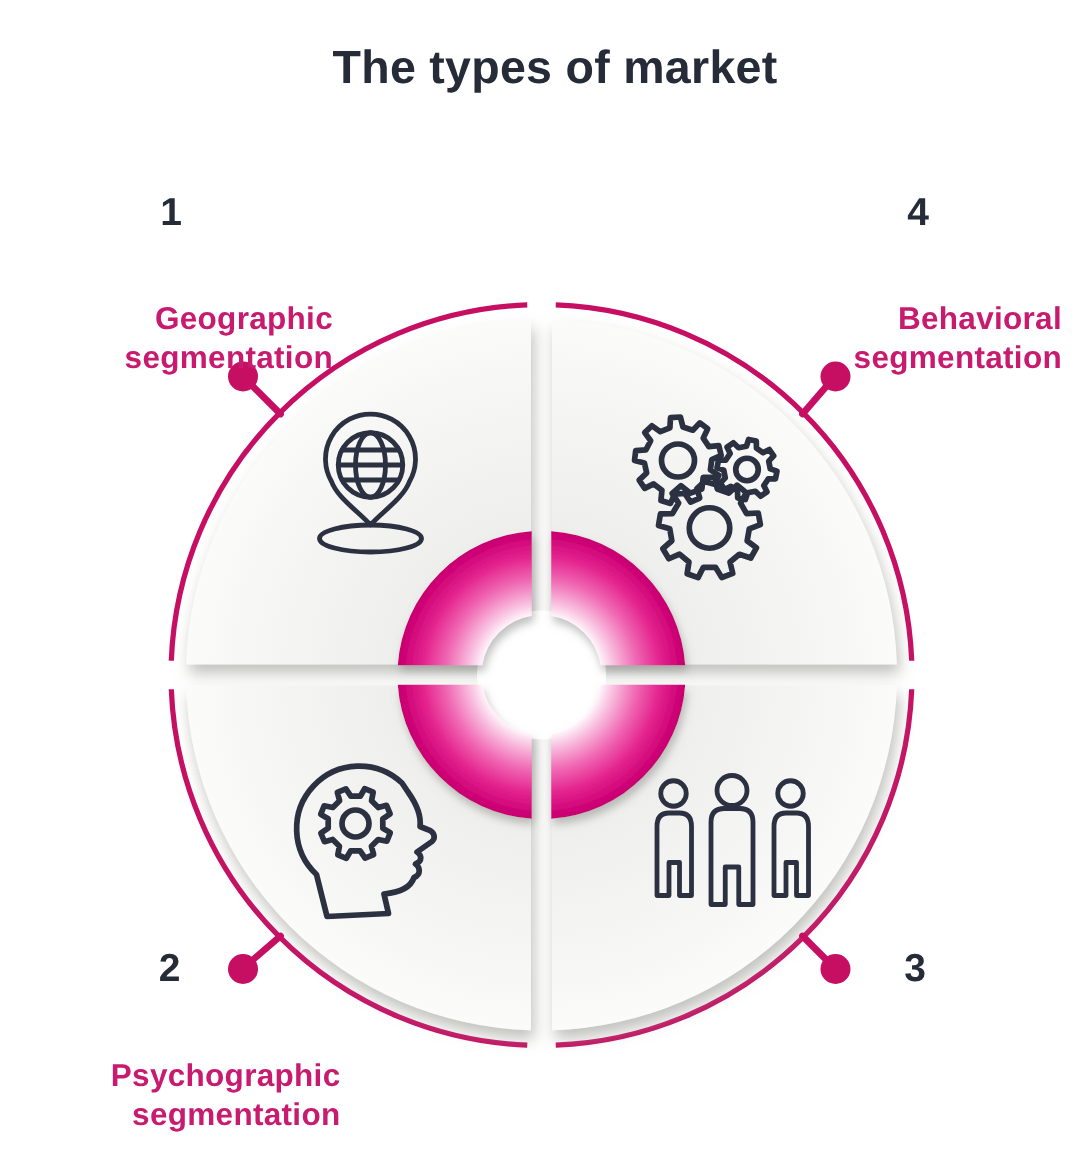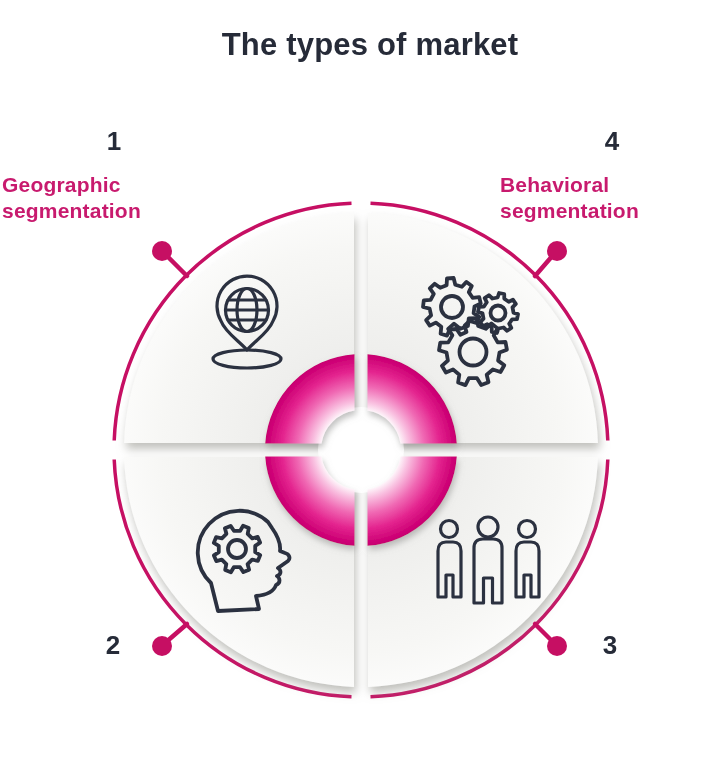--- a/index.html
+++ b/index.html
@@ -11,30 +11,31 @@
     position:absolute;left:0;top:24px;width:720px;text-align:center;
     color:var(--title-navy,#262b38);font-size:31px;font-weight:bold;line-height:41px;
     letter-spacing:.2px;
     padding-left:10px;
   }
   .seg-number{
     position:absolute;width:60px;text-align:center;
     color:var(--title-navy,#262b38);font-size:26px;font-weight:bold;line-height:28px;
   }
   .seg-label{
-    position:absolute;width:220px;text-align:left;
+    position:absolute;width:220px;text-align:right;
     color:var(--label-pink,#c81a6e);font-size:21px;font-weight:bold;line-height:26px;
     letter-spacing:.2px;
+    margin-top:28px;
   }
   .num-1{left:84px;top:127px;}
   .num-4{left:582px;top:127px;}
   .num-2{left:83px;top:631px;}
   .num-3{left:580px;top:631px;}
   .lab-1{left:2px;top:172px;}
-  .lab-4{left:500px;top:172px;}
+  .lab-4{left:488px;top:172px;}
   .lab-2{left:7px;top:677px;}
   .lab-3{left:497px;top:677px;}
   svg.wheel{position:absolute;left:0;top:0;}
   .ringArc{fill:none;stroke:var(--accent-pink,#c60f63);stroke-width:3.5;}
   .connLine{stroke:var(--accent-pink,#c60f63);stroke-width:4.5;stroke-linecap:round;}
   .connDot{fill:var(--accent-pink,#c60f63);}
   .quad{fill:url(#qGrad);}
   .hub{fill:url(#dGrad);}
   .icon{fill:none;stroke:var(--icon-navy,#2b3140);stroke-linecap:round;stroke-linejoin:round;}
   .sw4{stroke-width:3.8;} .sw3{stroke-width:3.2;}
@@ -154,15 +155,16 @@
       </g>
     </g>
   </svg>
 
   <div class="seg-number num-1">1</div>
   <div class="seg-number num-2">2</div>
   <div class="seg-number num-3">3</div>
   <div class="seg-number num-4">4</div>
 
   <div class="seg-label lab-1">Geographic segmentation</div>
+  <div class="seg-label lab-2">Psychographic segmentation</div>
   <div class="seg-label lab-4">Behavioral segmentation</div>
 
 </div>
 
 </body></html>

